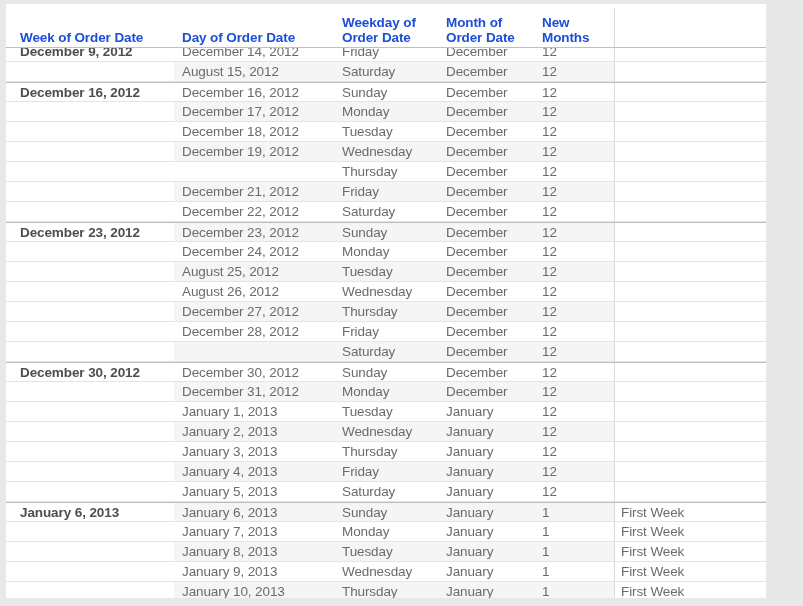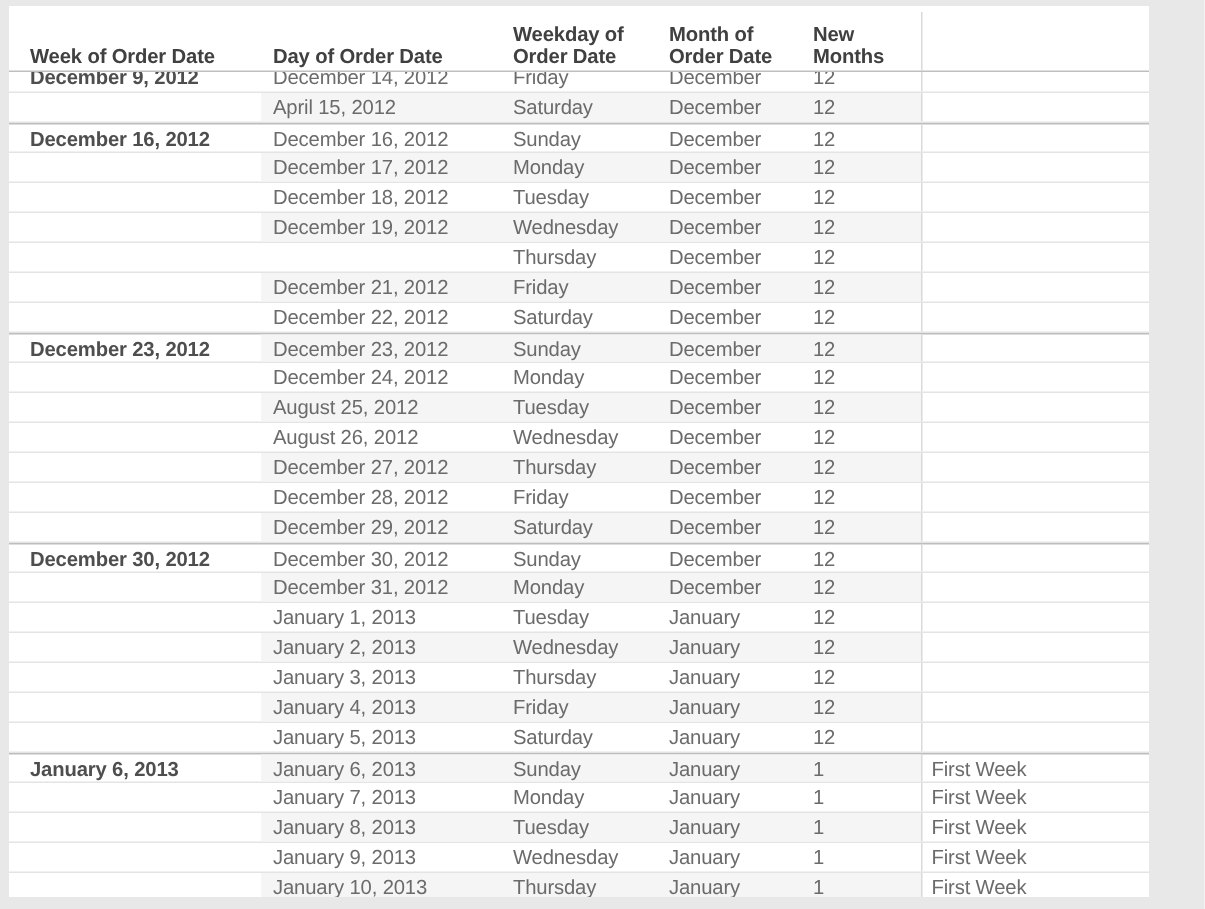--- a/index.html
+++ b/index.html
@@ -34,21 +34,21 @@
     height: 44px;
     background: #ffffff;
     border-bottom: 1px solid #bfbfbf;
     box-sizing: border-box;
   }
   .hcell {
     position: absolute;
     bottom: 2px;
     font-size: 13.5px;
     font-weight: bold;
-    color: #404040;
+    color: #1d4ed8;
     line-height: 15px;
     letter-spacing: -0.1px;
   }
   .hdiv {
     position: absolute;
     top: 4px;
     bottom: 0;
     width: 1px;
     background: #d9d9d9;
   }
@@ -165,21 +165,21 @@
           <div class="cell c-wday">Friday</div>
           <div class="cell c-month">December</div>
           <div class="cell c-new">12</div>
           <div class="cell c-note"></div>
         </div>
         <div class="row odd">
           <div class="stripe-a"></div>
           <div class="stripe-b"></div>
           <div class="vdiv-last"></div>
           <div class="cell c-week grouped"></div>
-          <div class="cell c-day">April 15, 2012</div>
+          <div class="cell c-day">August 15, 2012</div>
           <div class="cell c-wday">Saturday</div>
           <div class="cell c-month">December</div>
           <div class="cell c-new">12</div>
           <div class="cell c-note"></div>
         </div>
         <div class="row group-sep">
           <div class="stripe-a"></div>
           <div class="stripe-b"></div>
           <div class="vdiv-last"></div>
           <div class="cell c-week grouped">December 16, 2012</div>
@@ -318,21 +318,20 @@
           <div class="cell c-wday">Friday</div>
           <div class="cell c-month">December</div>
           <div class="cell c-new">12</div>
           <div class="cell c-note"></div>
         </div>
         <div class="row odd">
           <div class="stripe-a"></div>
           <div class="stripe-b"></div>
           <div class="vdiv-last"></div>
           <div class="cell c-week grouped"></div>
-          <div class="cell c-day">December 29, 2012</div>
           <div class="cell c-wday">Saturday</div>
           <div class="cell c-month">December</div>
           <div class="cell c-new">12</div>
           <div class="cell c-note"></div>
         </div>
         <div class="row group-sep">
           <div class="stripe-a"></div>
           <div class="stripe-b"></div>
           <div class="vdiv-last"></div>
           <div class="cell c-week grouped">December 30, 2012</div>

